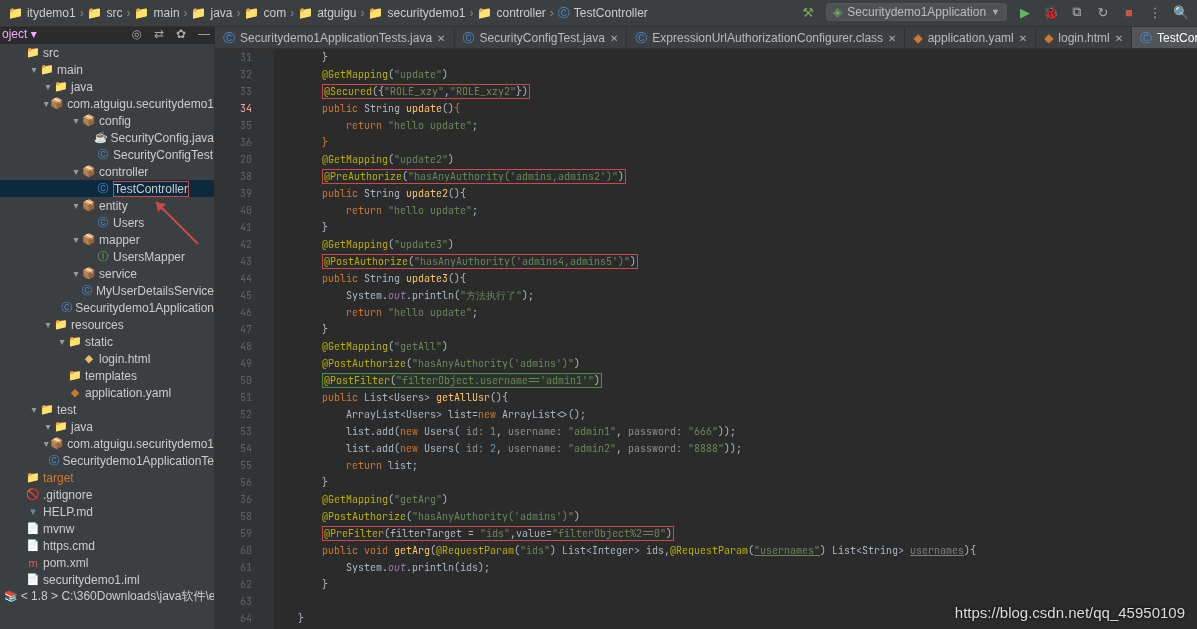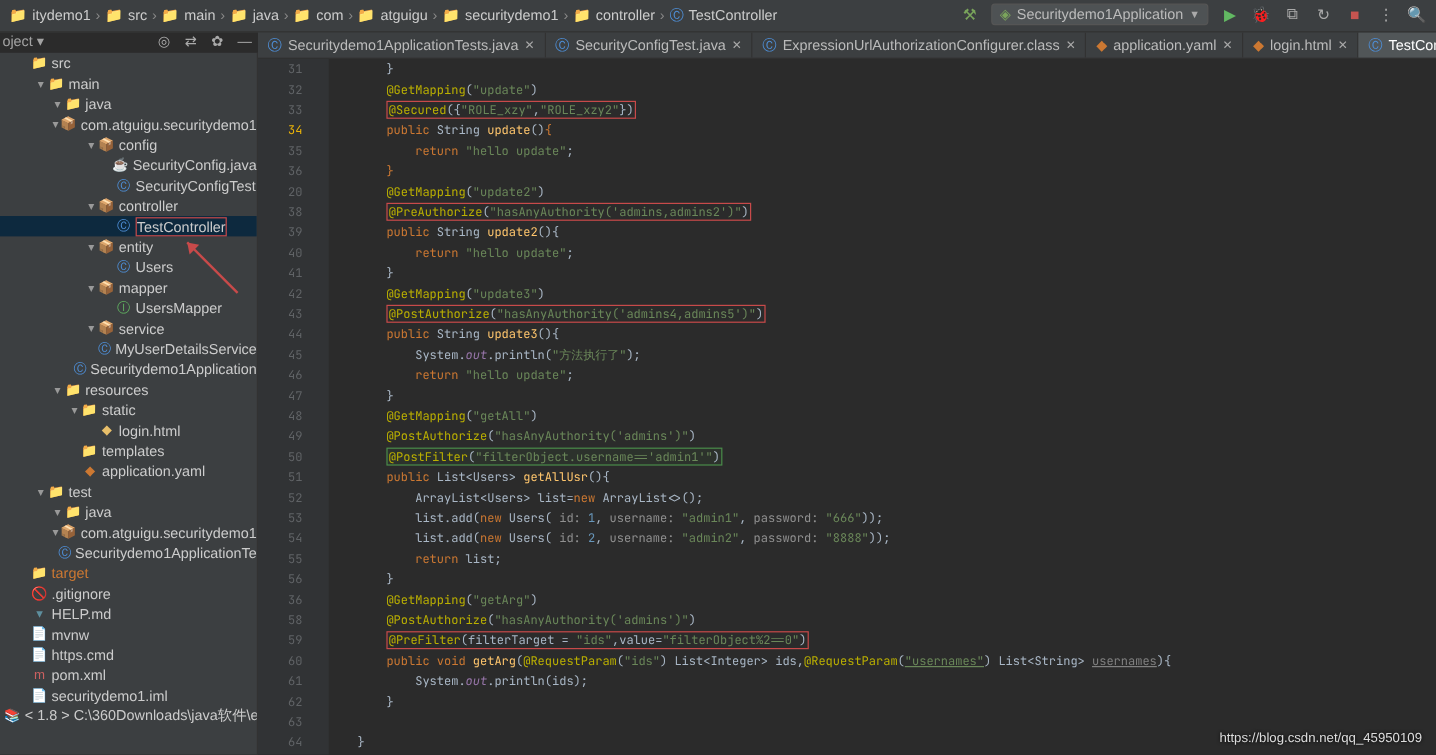--- a/index.html
+++ b/index.html
@@ -4,21 +4,21 @@
 <style>
   * { margin:0; padding:0; box-sizing:border-box; }
   body { background:#2b2b2b; font-family:"Segoe UI",Arial,sans-serif; font-size:12px; color:#bbb; width:1197px; height:629px; overflow:hidden; position:relative; }
   .breadcrumb-bar { background:#3c3f41; height:27px; display:flex; align-items:center; padding:0 8px; border-bottom:1px solid #323232; }
   .breadcrumb-bar .crumb { color:#ccc; display:flex; align-items:center; gap:4px; }
   .breadcrumb-bar .sep { color:#888; margin:0 4px; }
   .toolbar-right { position:absolute; right:8px; top:3px; display:flex; align-items:center; gap:10px; }
   .toolbar-right .icon { width:16px; height:16px; display:inline-flex; align-items:center; justify-content:center; color:#aaa; font-size:13px; }
   .run-conf { background:#4e5254; border:1px solid #555; padding:1px 6px; border-radius:3px; display:flex; align-items:center; gap:5px; }
   .project-bar { position:absolute; left:0; top:27px; width:215px; height:14px; display:flex; justify-content:flex-end; gap:12px; padding-right:5px; align-items:center; color:#aaa; }
-  .project-bar .ptxt { position:absolute; left:2px; color:#a3a3a3; }
+  .project-bar .ptxt { position:absolute; left:2px; color:#f0abfc; }
   .sidebar { position:absolute; top:44px; left:0; width:215px; height:585px; background:#3c3f41; overflow:hidden; border-right:1px solid #323232; }
   .tree-row { height:17px; display:flex; align-items:center; padding-left:4px; white-space:nowrap; color:#ccc; }
   .tree-row .pad { display:inline-block; }
   .tree-row .arrow { width:12px; text-align:center; color:#999; font-size:10px; }
   .tree-row.sel { background:#0d293e; }
   .tree-row .ic { width:14px; display:inline-flex; justify-content:center; margin-right:3px; font-size:11px; }
   .ic.fldr { color:#aab0b6; }
   .ic.blue { color:#3c85c9; }
   .ic.bluek { color:#5c9dd6; }
   .ic.grn { color:#6a8759; }
@@ -44,21 +44,21 @@
   .ann { color:#bbb000; }
   .str { color:#6a8759; }
   .id { color:#ffc66d; }
   .sta { color:#9876aa; font-style:italic;text-align:right; }
   .num { color:#6897bb; }
   .txt { color:#a9b7c6; }
   .parm { color:#909090; }
   .uln { text-decoration:underline; }
   .hl-red { border:1px solid #c84a4a; padding:0 1px; }
   .hl-grn { border:1px solid #4a8a4a; background:rgba(50,80,50,.2); padding:0 1px; }
-  .watermark { position:absolute; right:12px; bottom:8px; color:#ddd; font-size:11px; text-shadow:0 0 3px #000; font-family:Arial; z-index:50; }
+  .watermark { position:absolute; right:12px; bottom:8px; color:#ddd; font-size:15px; text-shadow:0 0 3px #000; font-family:Arial; z-index:50; }
   .arrow-svg { position:absolute; top:194px; left:148px; width:55px; height:55px; pointer-events:none; z-index:10; }
 </style>
 </head>
 <body>
 
 <div class="breadcrumb-bar" id="breadcrumbs">
     <span class="crumb">
       <span style="color: rgb(170, 176, 182);">📁</span>
       <span>itydemo1</span>
     </span>
@@ -363,21 +363,21 @@
       <span style="color: rgb(78, 142, 214);">Ⓒ</span>
       <span>TestController.java</span>
     </div>
   </div>
 
 <div class="editor">
   <div class="gutter" id="gutter">
       <div class="ln">31</div>
       <div class="ln">32</div>
       <div class="ln">33</div>
-      <div class="ln" style="color: #eab308;">34</div>
+      <div class="ln" style="color: #fca5a5;">34</div>
       <div class="ln">35</div>
       <div class="ln">36</div>
       <div class="ln">20</div>
       <div class="ln">38</div>
       <div class="ln">39</div>
       <div class="ln">40</div>
       <div class="ln">41</div>
       <div class="ln">42</div>
       <div class="ln">43</div>
       <div class="ln">44</div>

